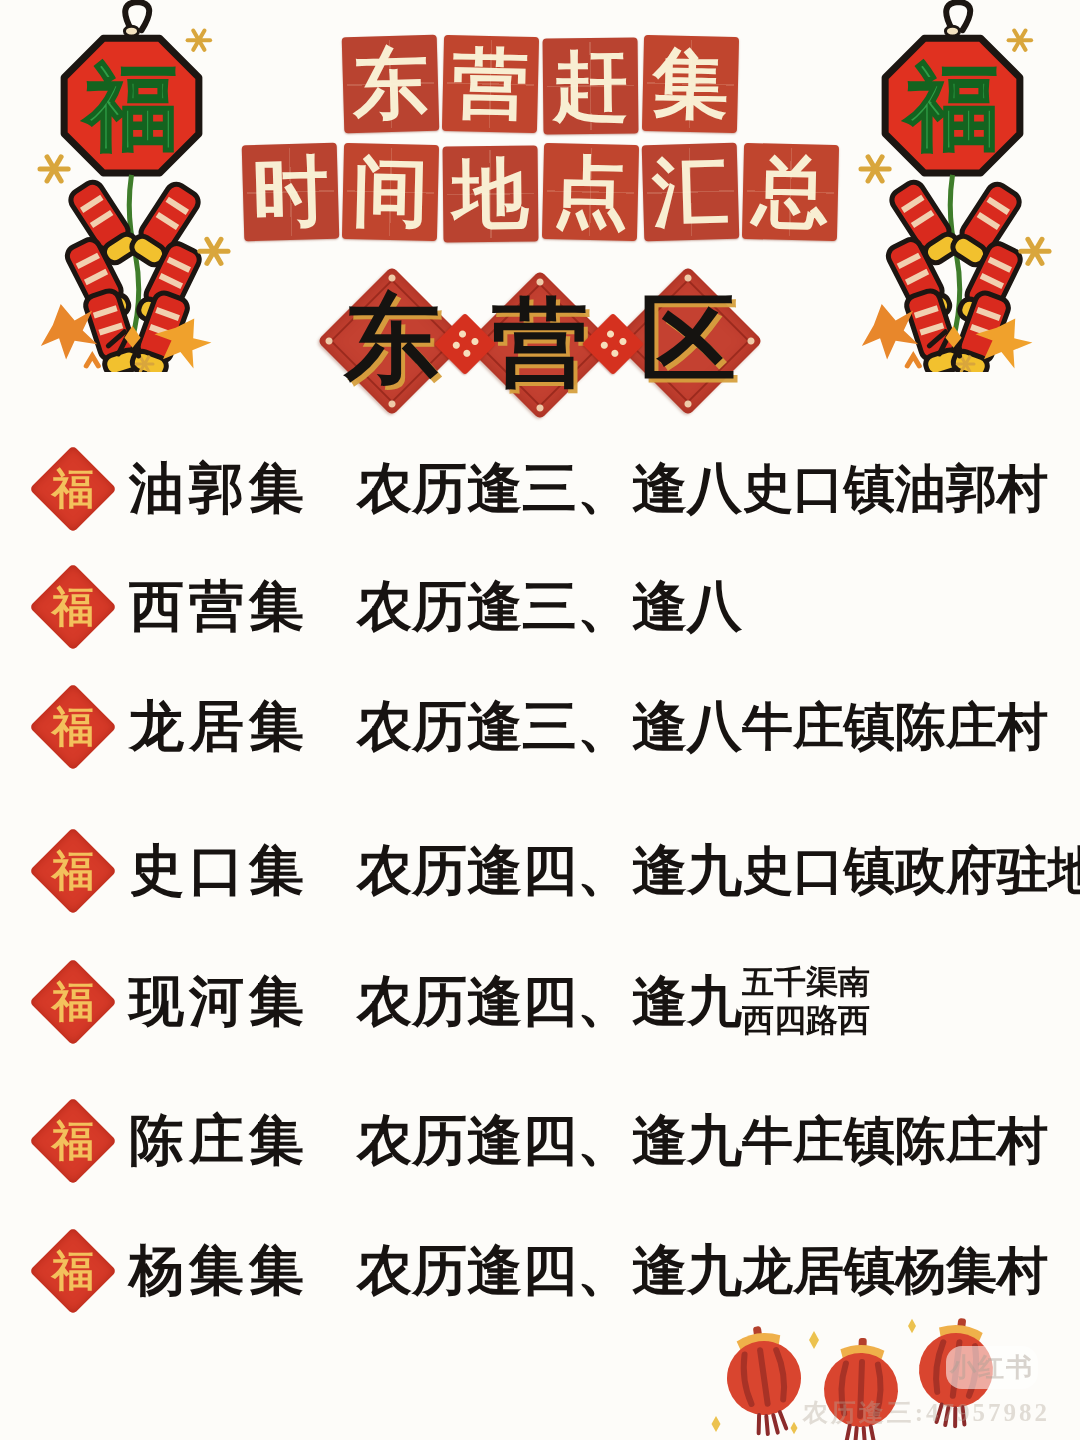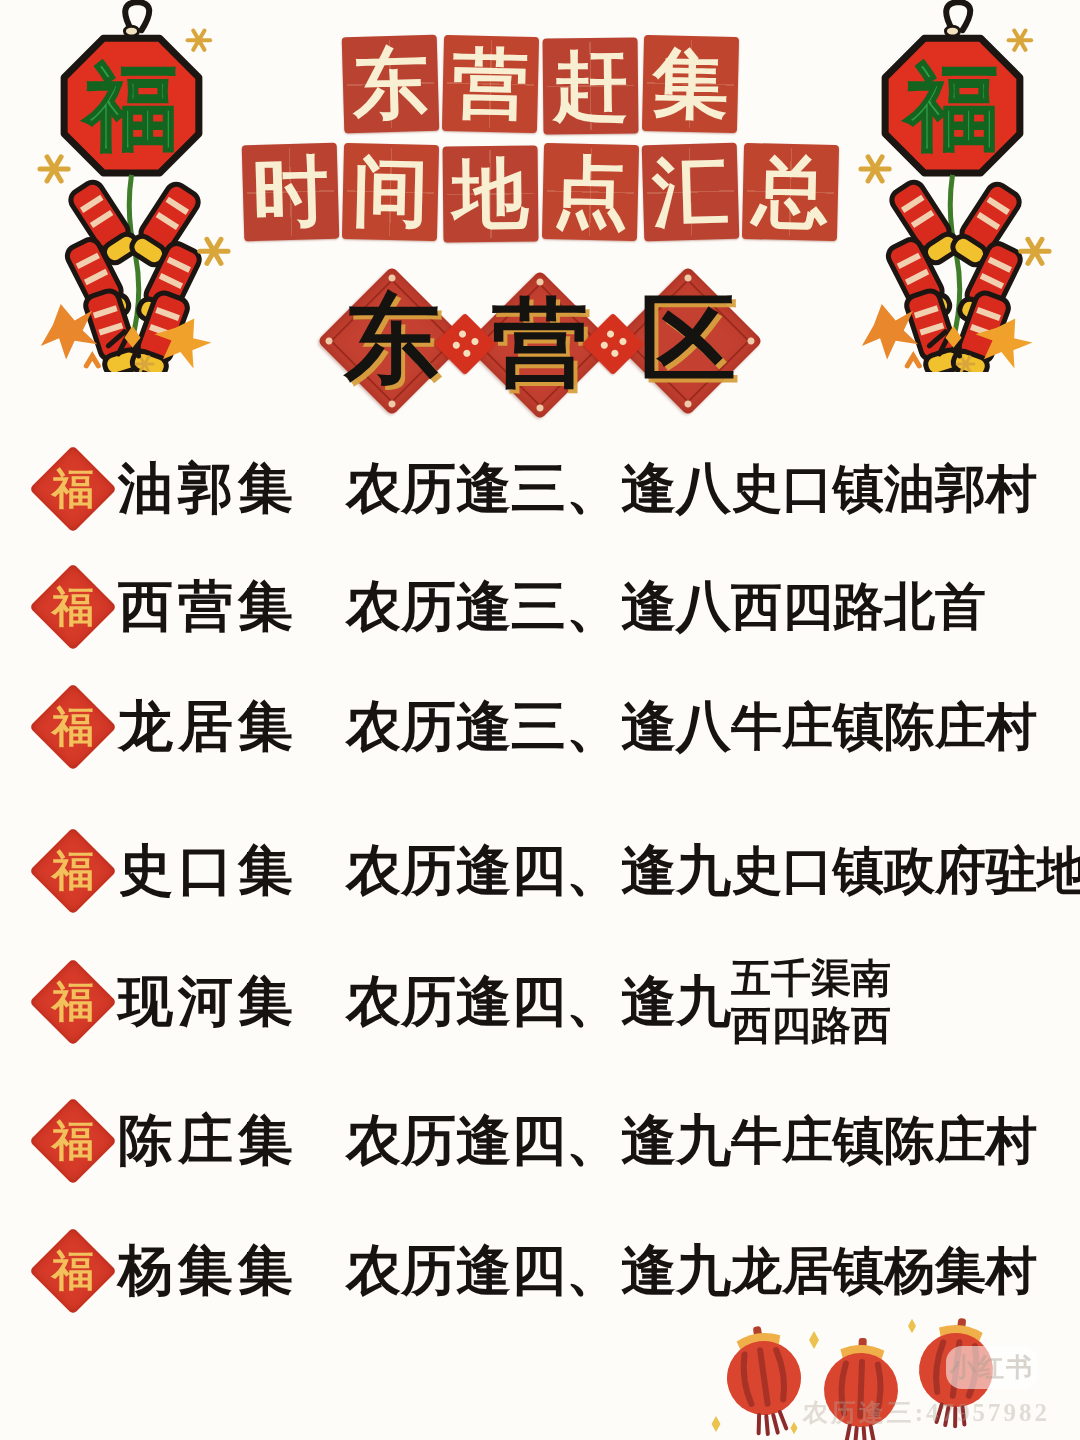--- a/index.html
+++ b/index.html
@@ -89,24 +89,24 @@
   }
   .fu-wrap { width:90px; height:90px; display:flex; align-items:center; justify-content:center; flex:0 0 auto; }
   .fu-diamond {
     width:62px; height:62px; background:#d63a28; transform:rotate(45deg);
     border-radius:5px; display:flex; align-items:center; justify-content:center;
     box-shadow:inset 0 0 8px rgba(140,20,10,.5);
   }
   .fu-diamond span {
     transform:rotate(-45deg); font-size:42px; font-weight:bold; color:#f3c15c; line-height:1;
   }
-  .market-name   { flex:0 0 207px; font-size:55px; font-weight:bold; letter-spacing:5px; white-space:nowrap; }
+  .market-name   { flex:0 0 207px; margin-left:11px; font-size:55px; font-weight:bold; letter-spacing:5px; white-space:nowrap; }
   .market-sched  { flex:0 0 400px; margin-left:6px; font-size:55px; font-weight:bold; white-space:nowrap;text-align:right; }
   .market-loc    { flex:1 1 auto; text-align:left; font-size:51px; font-weight:bold; white-space:nowrap; padding-right:4px; }
-  .market-loc.two-line { font-size:40px; line-height:1.18; }
+  .market-loc.two-line { font-size:32px; line-height:1.18; }
   .r1{ top:438px; } .r2{ top:556px; } .r3{ top:676px; } .r4{ top:820px; }
   .r5{ top:942px; height:120px; } .r6{ top:1090px; } .r7{ top:1220px; }
 
   
   .lanterns { position:absolute; left:698px; top:1308px; width:330px; height:132px; }
 
   
   .wm-badge {
     position:absolute; right:42px; top:1346px; padding:4px 4px;
     background:rgba(255,255,255,.55); border-radius:16px;
@@ -221,21 +221,20 @@
   </div>
 
   <div class="market-row r2">
     <div class="fu-wrap">
         <div class="fu-diamond">
           <span>福</span>
         </div>
       </div>
     <div class="market-name">西营集</div>
     <div class="market-sched">农历逢三、逢八</div>
-    <div class="market-loc">西四路北首</div>
   </div>
 
   <div class="market-row r3">
     <div class="fu-wrap">
         <div class="fu-diamond">
           <span>福</span>
         </div>
       </div>
     <div class="market-name">龙居集</div>
     <div class="market-sched">农历逢三、逢八</div>

